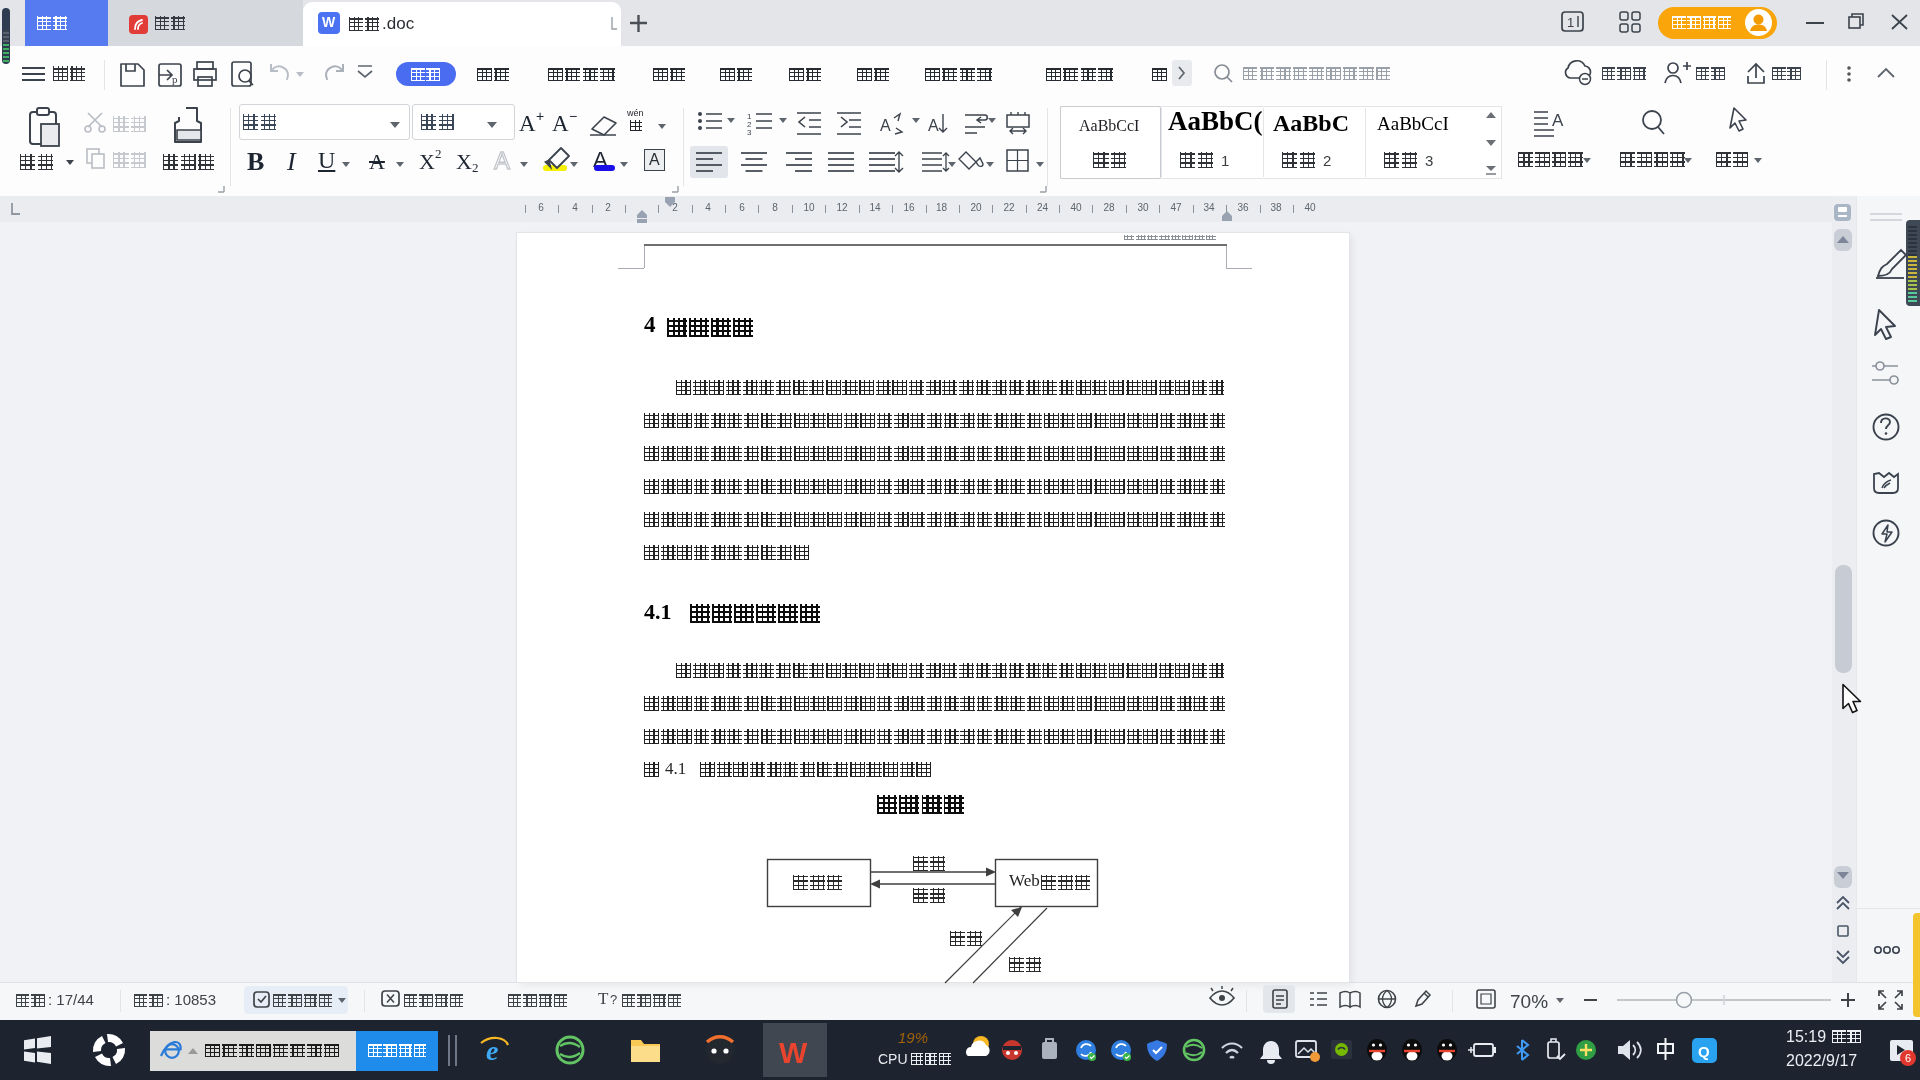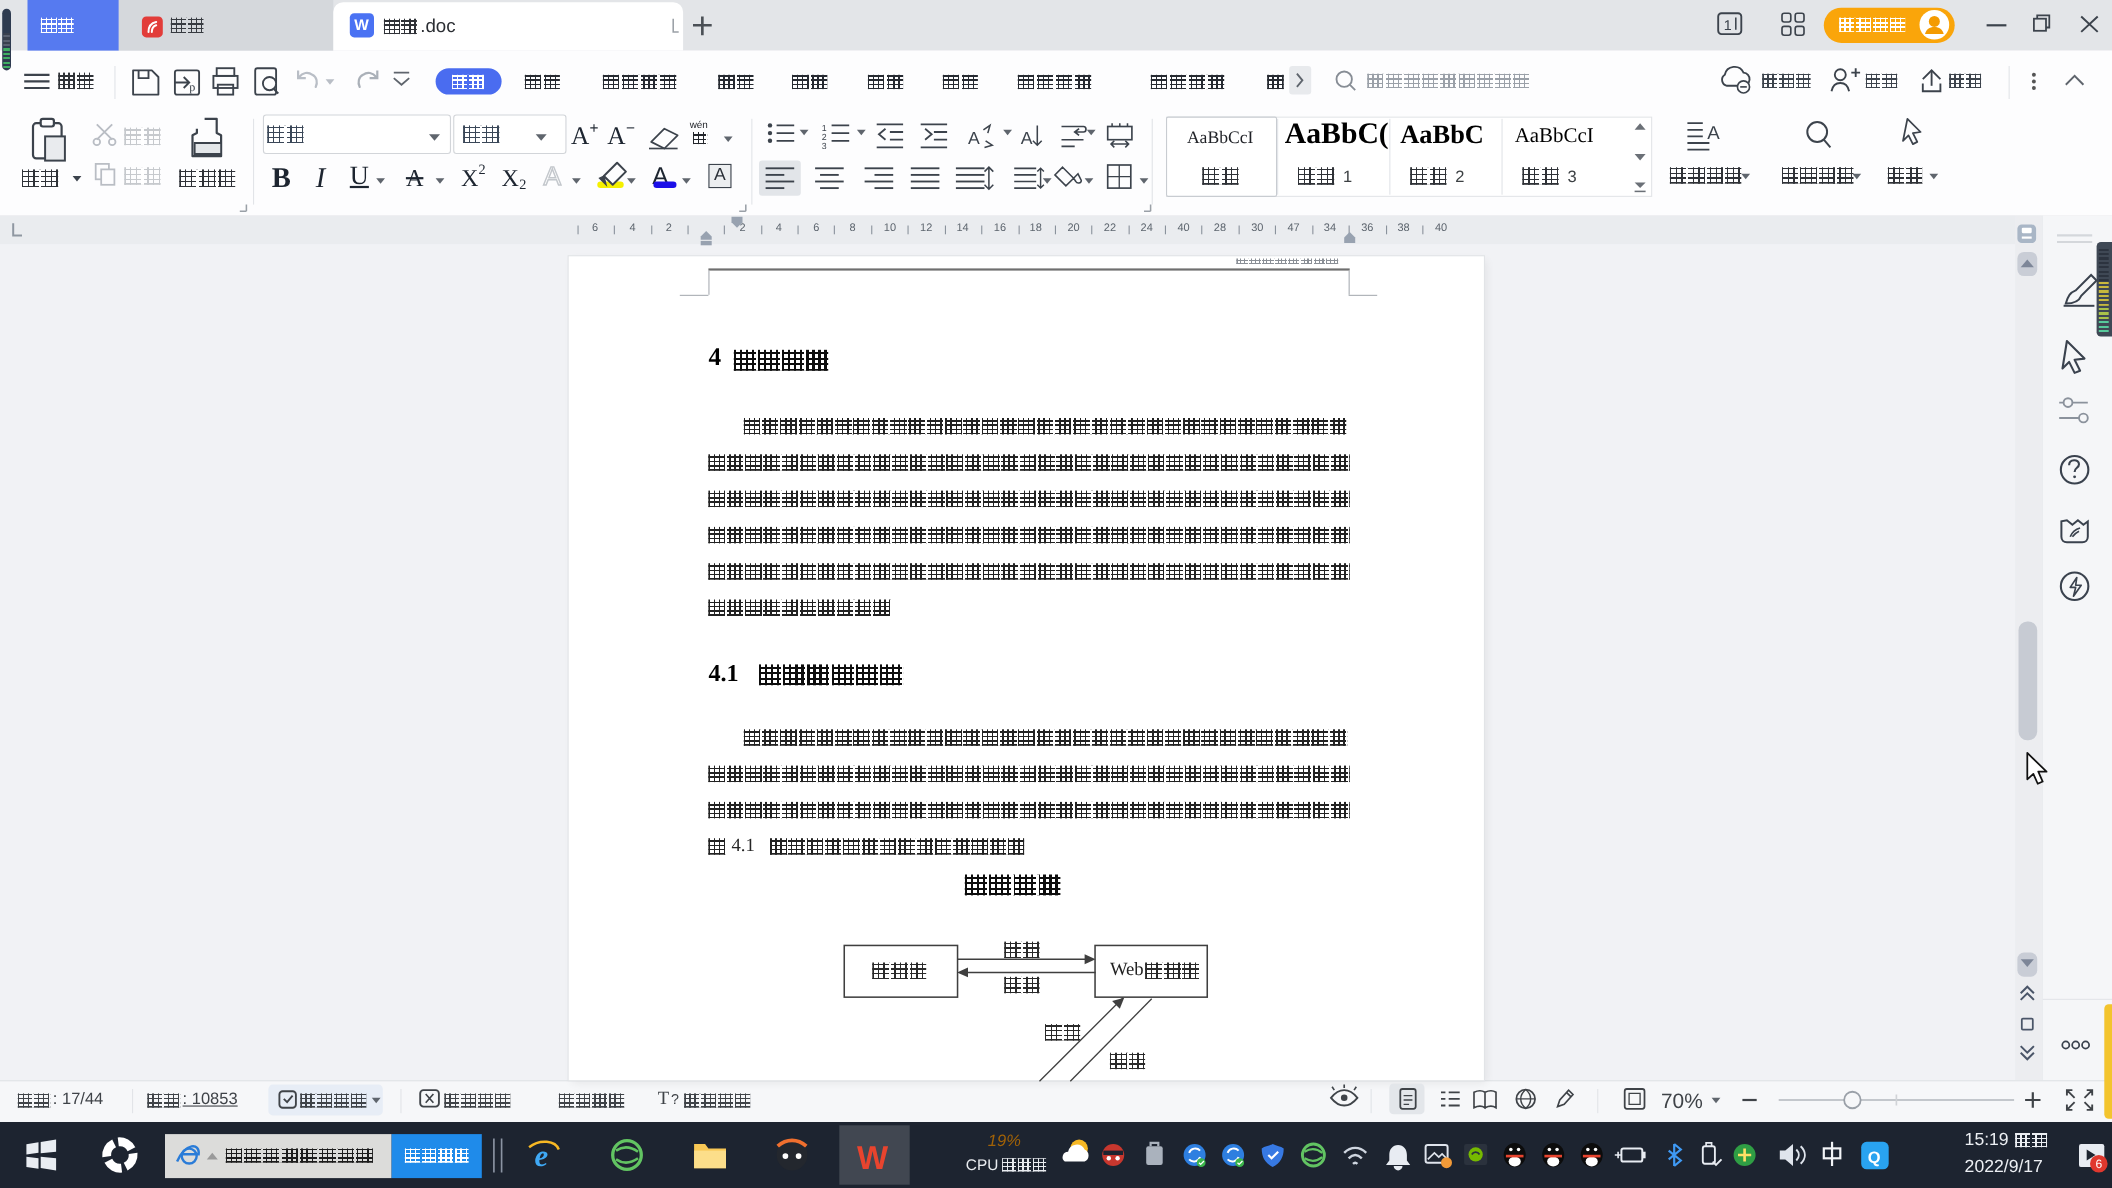--- a/index.html
+++ b/index.html
@@ -183,21 +183,21 @@
 <div class="t sf" style="left:1009px;top:871px;font-size:17px;color:#222;">Web</div>
 <i class="zh d17" style="left:1041px;top:875px;width:49px;"></i>
 <i class="zh d17" style="left:913px;top:856px;width:32px;"></i>
 <i class="zh d17" style="left:913px;top:888px;width:32px;"></i>
 <i class="zh d17" style="left:950px;top:931px;width:32px;"></i>
 <i class="zh d17" style="left:1009px;top:957px;width:32px;"></i>
 <i class="zh u15" style="left:16px;top:994px;width:30px;--ink:#3f4348;--paper:#f6f7f9"></i>
 <div class="t" style="left:48px;top:991px;font-size:15px;color:#3f4348;">: 17/44</div>
 <div class="v" style="left:120px;top:990px;height:22px"></div>
 <i class="zh u15" style="left:134px;top:994px;width:30px;--ink:#3f4348;--paper:#f6f7f9"></i>
-<div class="t" style="left:166px;top:991px;font-size:15px;color:#3f4348;text-decoration:underline;">: 10853</div>
+<div class="t" style="left:166px;top:991px;font-size:15px;color:#3f4348;">: 10853</div>
 <div class="a" style="left:244px;top:986px;width:104px;height:28px;background:#e7edf6;border-radius:4px"></div>
 <i class="zh u15" style="left:273px;top:994px;width:60px;--ink:#3f4348;--paper:#e7edf6"></i>
 <div class="v" style="left:364px;top:990px;height:22px"></div>
 <i class="zh u15" style="left:404px;top:994px;width:60px;--ink:#3f4348;--paper:#f6f7f9"></i>
 <i class="zh u15" style="left:508px;top:994px;width:60px;--ink:#3f4348;--paper:#f6f7f9"></i>
 <div class="t sf" style="left:598px;top:989px;font-size:17px;color:#3f4348;">T</div>
 <div class="t" style="left:610px;top:992px;font-size:13px;color:#3f4348;">?</div>
 <i class="zh u15" style="left:622px;top:994px;width:60px;--ink:#3f4348;--paper:#f6f7f9"></i>
 <div class="v" style="left:1246px;top:990px;height:22px"></div>
 <div class="a" style="left:1263px;top:985px;width:32px;height:28px;background:#e3e6ea;border-radius:4px"></div>

